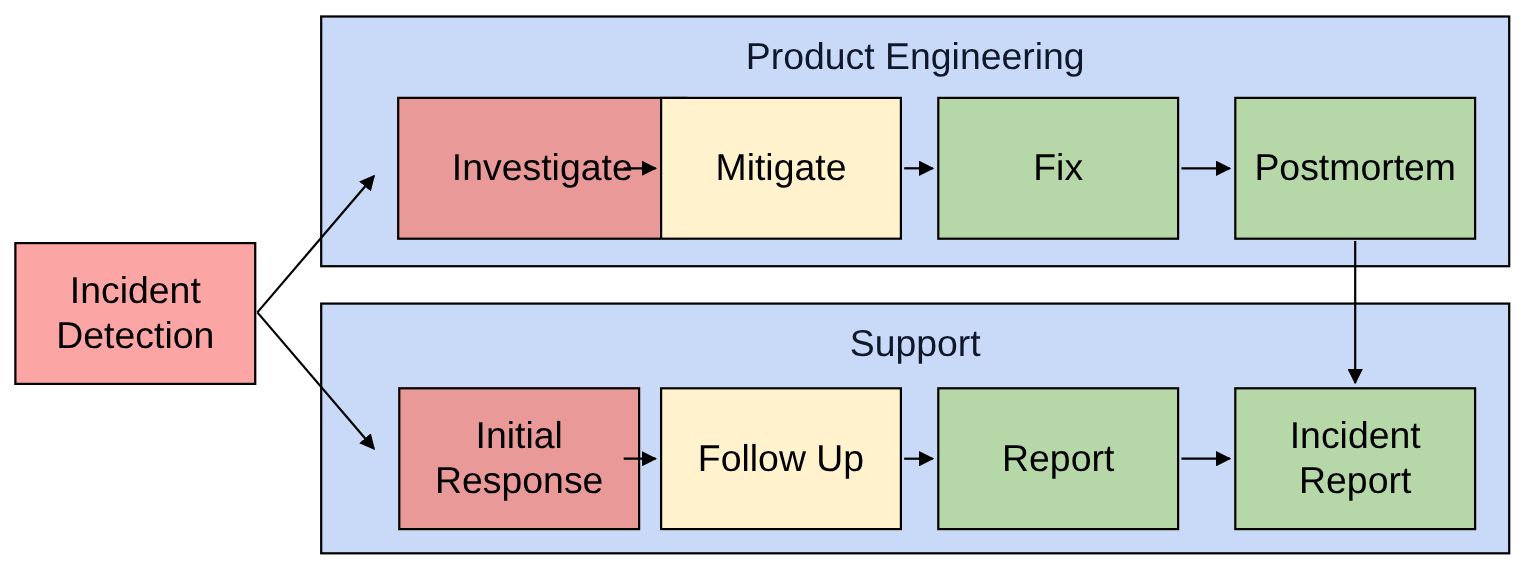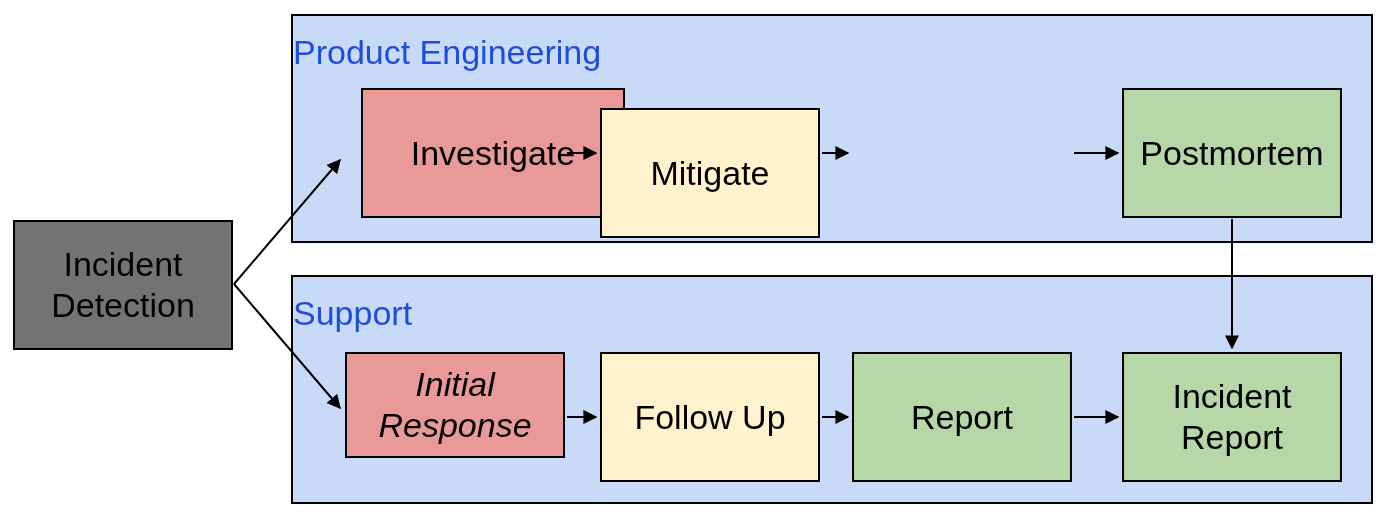--- a/index.html
+++ b/index.html
@@ -11,48 +11,48 @@
     font-family: "Liberation Sans", sans-serif;
     color: #000000;
     overflow: hidden;
   }
   .lane {
     position: absolute;
     border: 2px solid #000000;
     box-sizing: border-box;
   }
   .lane-title {
-    text-align: left;
+    text-align: center;
     font-size: 34px;
     line-height: 1.2;
     padding-top: 16px;
-    color: #1d4ed8;
+    color: #0f172a;
   }
   .node {
     position: absolute;
     border: 2px solid #000000;
     box-sizing: border-box;
     display: flex;
     align-items: center;
     justify-content: center;
     text-align: center;
     font-size: 34px;
     line-height: 1.2;
     color: #000000;
   }
   .node span { display: block; padding: 0 6px; }
   
   .n-start      { left: 13px;   top: 220px; width: 220px; height: 130px; }
   .lane-pe      { left: 291px;  top: 14px;  width: 1082px; height: 229px; }
   .lane-sup     { left: 291px;  top: 275px; width: 1082px; height: 229px; }
   .n-investigate{ left: 345px;  top: 88px;  width: 264px; height: 130px; margin-left: 16px; }
-  .n-mitigate   { left: 600px;  top: 88px;  width: 220px; height: 130px; margin-top: 20px; }
+  .n-mitigate   { left: 600px;  top: 88px;  width: 220px; height: 130px; }
   .n-fix        { left: 852px;  top: 88px;  width: 220px; height: 130px; }
   .n-postmortem { left: 1122px; top: 88px;  width: 220px; height: 130px; }
-  .n-initresp   { left: 345px;  top: 352px; width: 220px; height: 106px; font-style: italic; }
+  .n-initresp   { left: 362px;  top: 352px; width: 220px; height: 130px; }
   .n-followup   { left: 600px;  top: 352px; width: 220px; height: 130px; }
   .n-close      { left: 852px;  top: 352px; width: 220px; height: 130px; }
   .n-increport  { left: 1122px; top: 352px; width: 220px; height: 130px; }
   .arrow-layer {
     position: absolute;
     left: 0; top: 0;
     width: 1386px; height: 526px;
     pointer-events: none;
   }
 </style>
@@ -61,29 +61,32 @@
 
 <div class="canvas">
 
   <div class="lane lane-pe" style="background-color: rgb(201, 218, 248);">
     <div class="lane-title">Product Engineering</div>
   </div>
   <div class="lane lane-sup" style="background-color: rgb(201, 218, 248);">
     <div class="lane-title">Support</div>
   </div>
 
-  <div class="node n-start" style="background-color: #737373;">
+  <div class="node n-start" style="background-color: #fca5a5;">
     <span>Incident Detection</span>
   </div>
 
   <div class="node n-investigate" style="background-color: rgb(234, 153, 153);">
     <span>Investigate</span>
   </div>
   <div class="node n-mitigate" style="background-color: rgb(255, 242, 204);">
     <span>Mitigate</span>
+  </div>
+  <div class="node n-fix" style="background-color: rgb(182, 215, 168);">
+    <span>Fix</span>
   </div>
   <div class="node n-postmortem" style="background-color: rgb(182, 215, 168); justify-content: center;">
     <span>Postmortem</span>
   </div>
 
   <div class="node n-initresp" style="background-color: rgb(234, 153, 153);">
     <span>Initial Response</span>
   </div>
   <div class="node n-followup" style="background-color: rgb(255, 242, 204);">
     <span>Follow Up</span>

